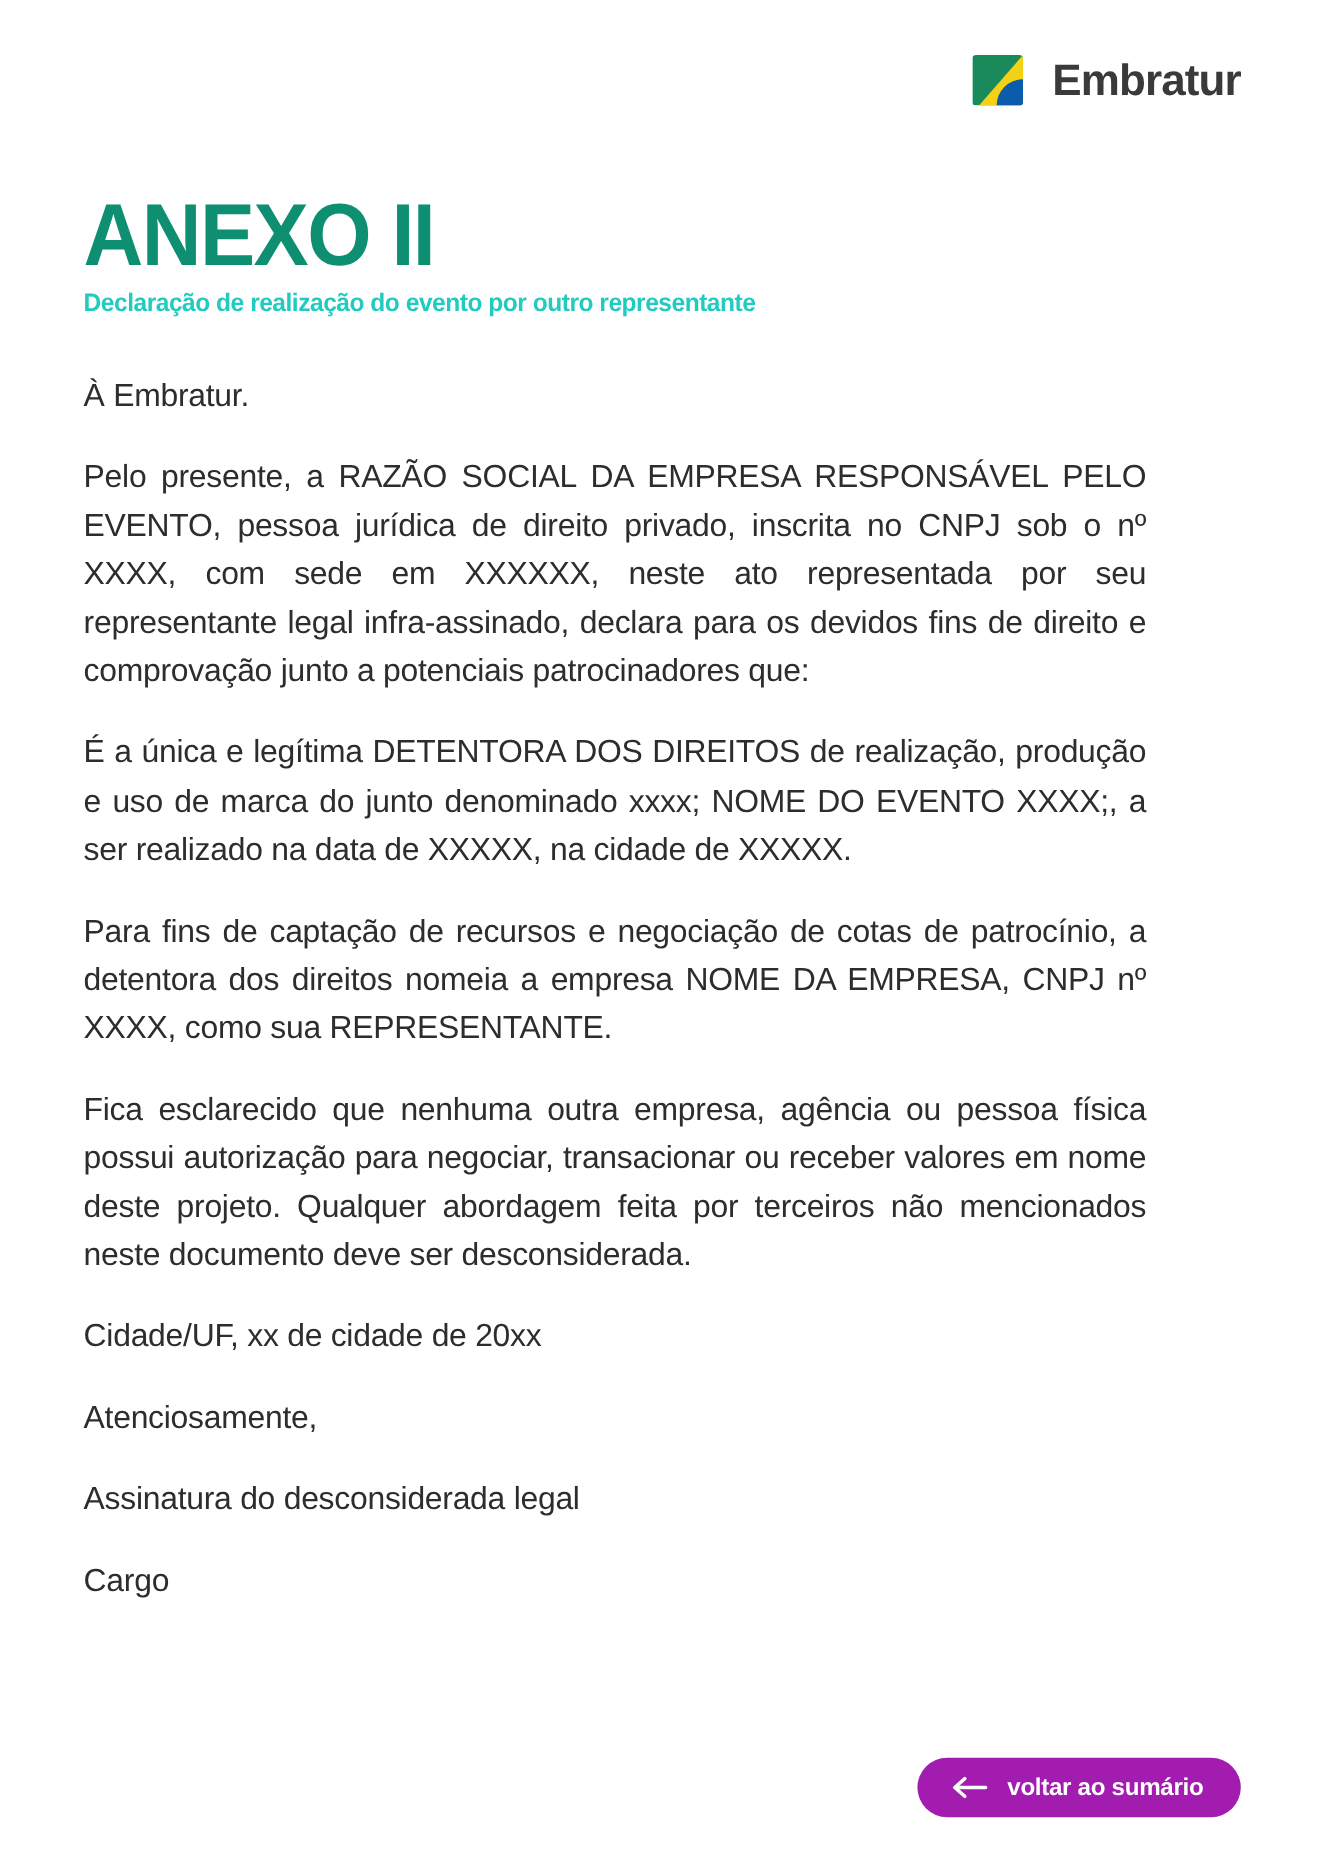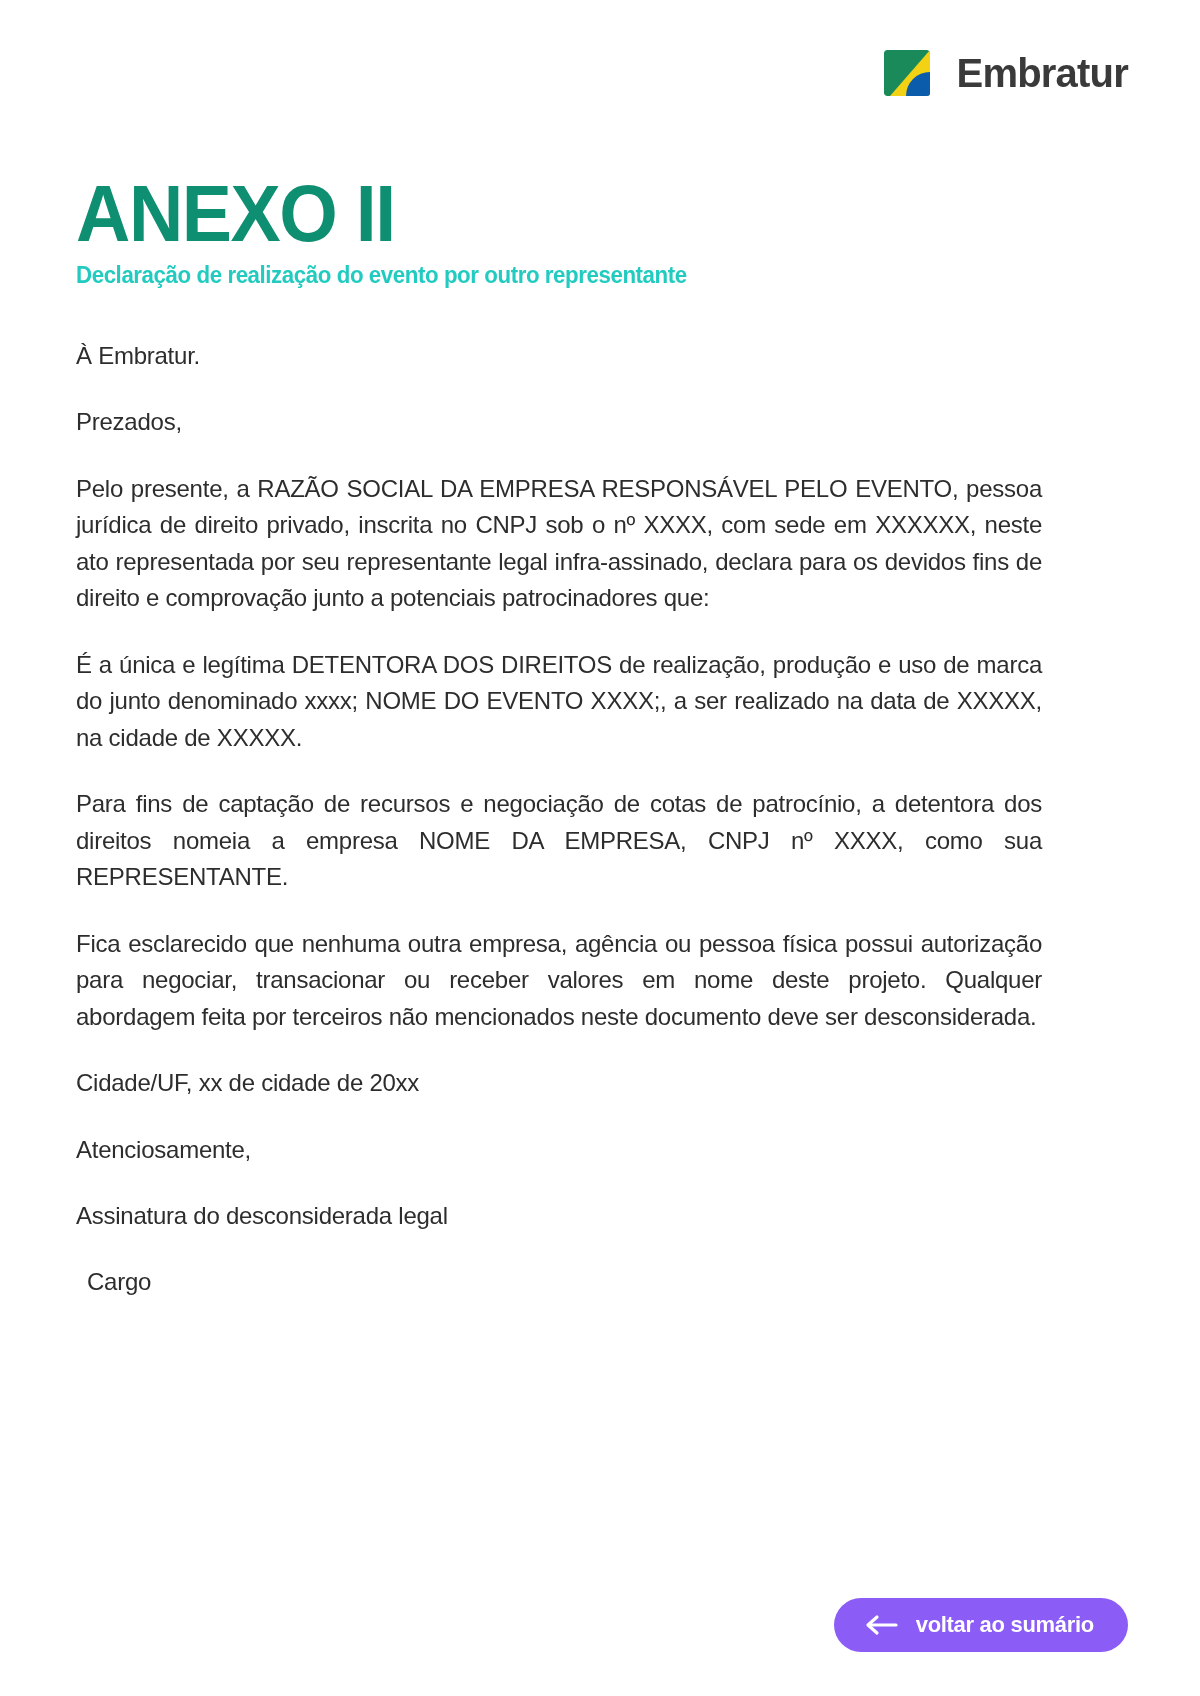--- a/index.html
+++ b/index.html
@@ -78,46 +78,45 @@
     transform: scaleX(0.97);
     transform-origin: left center;
   }
 
   
   .body-copy {
     position: absolute;
     left: 76px;
     top: 338px;
     width: 966px;
-    font-size: 24px;
+    font-size: 29px;
     line-height: 1.52;
     color: #2d2d2d;
     letter-spacing: -0.25px;
   }
   .body-copy p {
     margin: 0 0 30px 0;
   }
   .body-copy p.justify {
     text-align: justify;
     text-align-last: left;
   }
   .body-copy p.tight {
     margin-bottom: 0;
-    margin-left: 11px;
   }
 
   
   .footer-btn {
     position: absolute;
     right: 72px;
     bottom: 44px;
     display: inline-flex;
     align-items: center;
     gap: 18px;
-    background: #8b5cf6;
+    background: #a21caf;
     color: #ffffff;
     border: none;
     border-radius: 40px;
     padding: 16px 34px 16px 30px;
     font-family: "Liberation Sans", sans-serif;
     font-size: 22px;
     font-weight: 700;
     letter-spacing: -0.3px;
     cursor: pointer;
     line-height: 1;
@@ -146,21 +145,20 @@
     <span class="brand-name">Embratur</span>
   </div>
 
   <div class="title-block">
     <h1 class="doc-title">ANEXO II</h1>
     <p class="doc-subtitle">Declaração de realização do evento por outro representante</p>
   </div>
 
   <div class="body-copy">
     <p>À Embratur.</p>
-    <p>Prezados,</p>
     <p class="justify">Pelo presente, a RAZÃO SOCIAL DA EMPRESA RESPONSÁVEL PELO EVENTO, pessoa jurídica de direito privado, inscrita no CNPJ sob o nº XXXX, com sede em XXXXXX, neste ato representada por seu representante legal infra-assinado, declara para os devidos fins de direito e comprovação junto a potenciais patrocinadores que:</p>
     <p class="justify">É a única e legítima DETENTORA DOS DIREITOS de realização, produção e uso de marca do junto denominado xxxx; NOME DO EVENTO XXXX;, a ser realizado na data de XXXXX, na cidade de XXXXX.</p>
     <p class="justify">Para fins de captação de recursos e negociação de cotas de patrocínio, a detentora dos direitos nomeia a empresa NOME DA EMPRESA, CNPJ nº XXXX, como sua REPRESENTANTE.</p>
     <p class="justify">Fica esclarecido que nenhuma outra empresa, agência ou pessoa física possui autorização para negociar, transacionar ou receber valores em nome deste projeto. Qualquer abordagem feita por terceiros não mencionados neste documento deve ser desconsiderada.</p>
     <p>Cidade/UF, xx de cidade de 20xx</p>
     <p>Atenciosamente,</p>
     <p>Assinatura do desconsiderada legal</p>
     <p class="tight">Cargo</p>
   </div>
 

